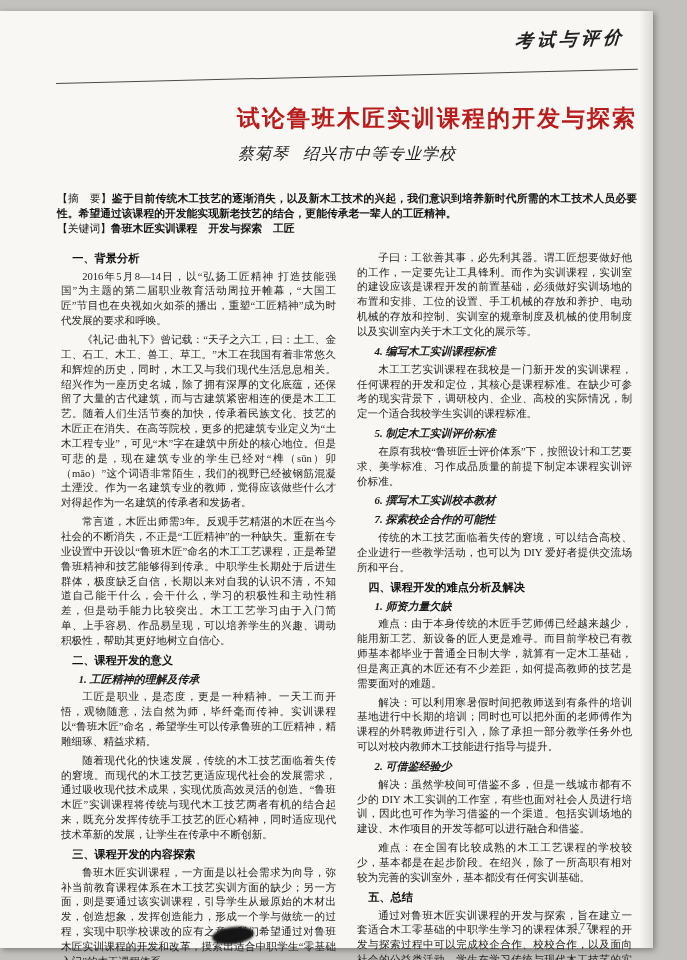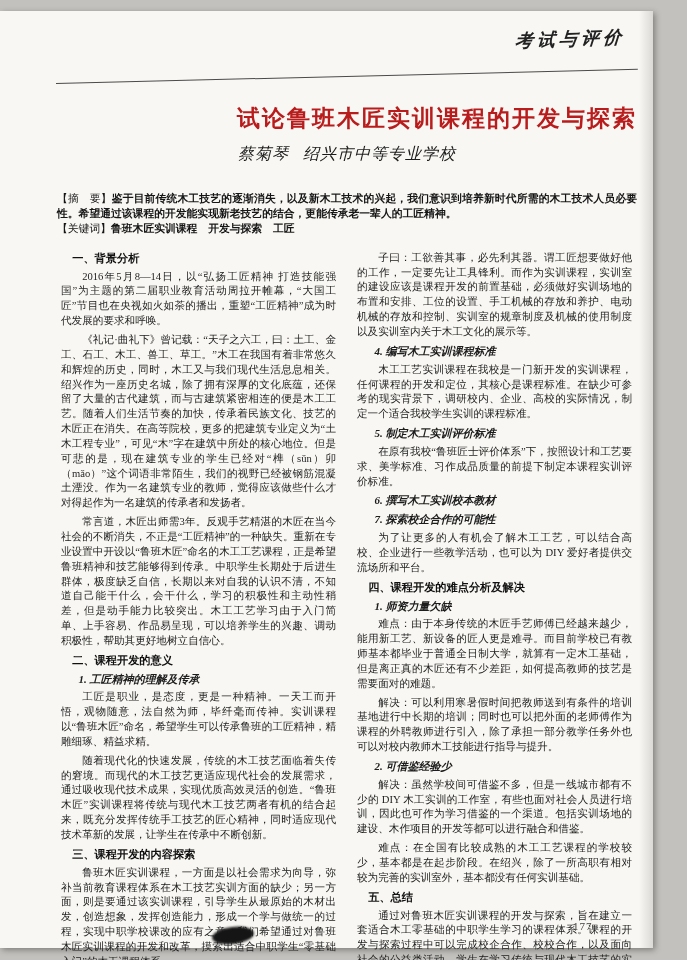--- a/index.html
+++ b/index.html
@@ -68,21 +68,21 @@
             <h4 class="blk sub">2. 主要内容</h4>
           </div>
         <div class="column">
             <p class="blk para">子曰：工欲善其事，必先利其器。谓工匠想要做好他的工作，一定要先让工具锋利。而作为实训课程，实训室的建设应该是课程开发的前置基础，必须做好实训场地的布置和安排、工位的设置、手工机械的存放和养护、电动机械的存放和控制、实训室的规章制度及机械的使用制度以及实训室内关于木工文化的展示等。</p>
             <h4 class="blk sub">4. 编写木工实训课程标准</h4>
             <p class="blk para">木工工艺实训课程在我校是一门新开发的实训课程，任何课程的开发和定位，其核心是课程标准。在缺少可参考的现实背景下，调研校内、企业、高校的实际情况，制定一个适合我校学生实训的课程标准。</p>
             <h4 class="blk sub">5. 制定木工实训评价标准</h4>
             <p class="blk para">在原有我校“鲁班匠士评价体系”下，按照设计和工艺要求、美学标准、习作成品质量的前提下制定本课程实训评价标准。</p>
             <h4 class="blk sub">6. 撰写木工实训校本教材</h4>
             <h4 class="blk sub">7. 探索校企合作的可能性</h4>
-            <p class="blk para">为了让更多的人有机会了解木工工艺，可以结合高校、企业进行一些教学活动，也可以为 DIY 爱好者提供交流场所和平台。</p>
+            <p class="blk para">传统的木工技艺面临着失传的窘境，可以结合高校、企业进行一些教学活动，也可以为 DIY 爱好者提供交流场所和平台。</p>
             <h3 class="blk section">四、课程开发的难点分析及解决</h3>
             <h4 class="blk sub">1. 师资力量欠缺</h4>
             <p class="blk para">难点：由于本身传统的木匠手艺师傅已经越来越少，能用新工艺、新设备的匠人更是难寻。而目前学校已有教师基本都毕业于普通全日制大学，就算有一定木工基础，但是离正真的木匠还有不少差距，如何提高教师的技艺是需要面对的难题。</p>
             <p class="blk para">解决：可以利用寒暑假时间把教师送到有条件的培训基地进行中长期的培训；同时也可以把外面的老师傅作为课程的外聘教师进行引入，除了承担一部分教学任务外也可以对校内教师木工技能进行指导与提升。</p>
             <h4 class="blk sub">2. 可借鉴经验少</h4>
             <p class="blk para">解决：虽然学校间可借鉴不多，但是一线城市都有不少的 DIY 木工实训的工作室，有些也面对社会人员进行培训，因此也可作为学习借鉴的一个渠道。包括实训场地的建设、木作项目的开发等都可以进行融合和借鉴。</p>
             <p class="blk para">难点：在全国有比较成熟的木工工艺课程的学校较少，基本都是在起步阶段。在绍兴，除了一所高职有相对较为完善的实训室外，基本都没有任何实训基础。</p>
             <h3 class="blk section">五、总结</h3>
             <p class="blk para">通过对鲁班木匠实训课程的开发与探索，旨在建立一套适合木工零基础的中职学生学习的课程体系。课程的开发与探索过程中可以完成校企合作、校校合作，以及面向社会的公益类活动。学生在学习传统与现代木工技艺的实践与创作的工程中，亲身体会到劳动的快乐和价值，让他们懂得尊重劳动、尊重创造。让他们从学习传统的锯、刨、凿、刻的木工技艺中传承匠心，从操作现代化木工机械中掌握匠艺，从而培养出既有熟练操作技能又有专业敬业精神的蓝领工匠。</p>
           </div>

